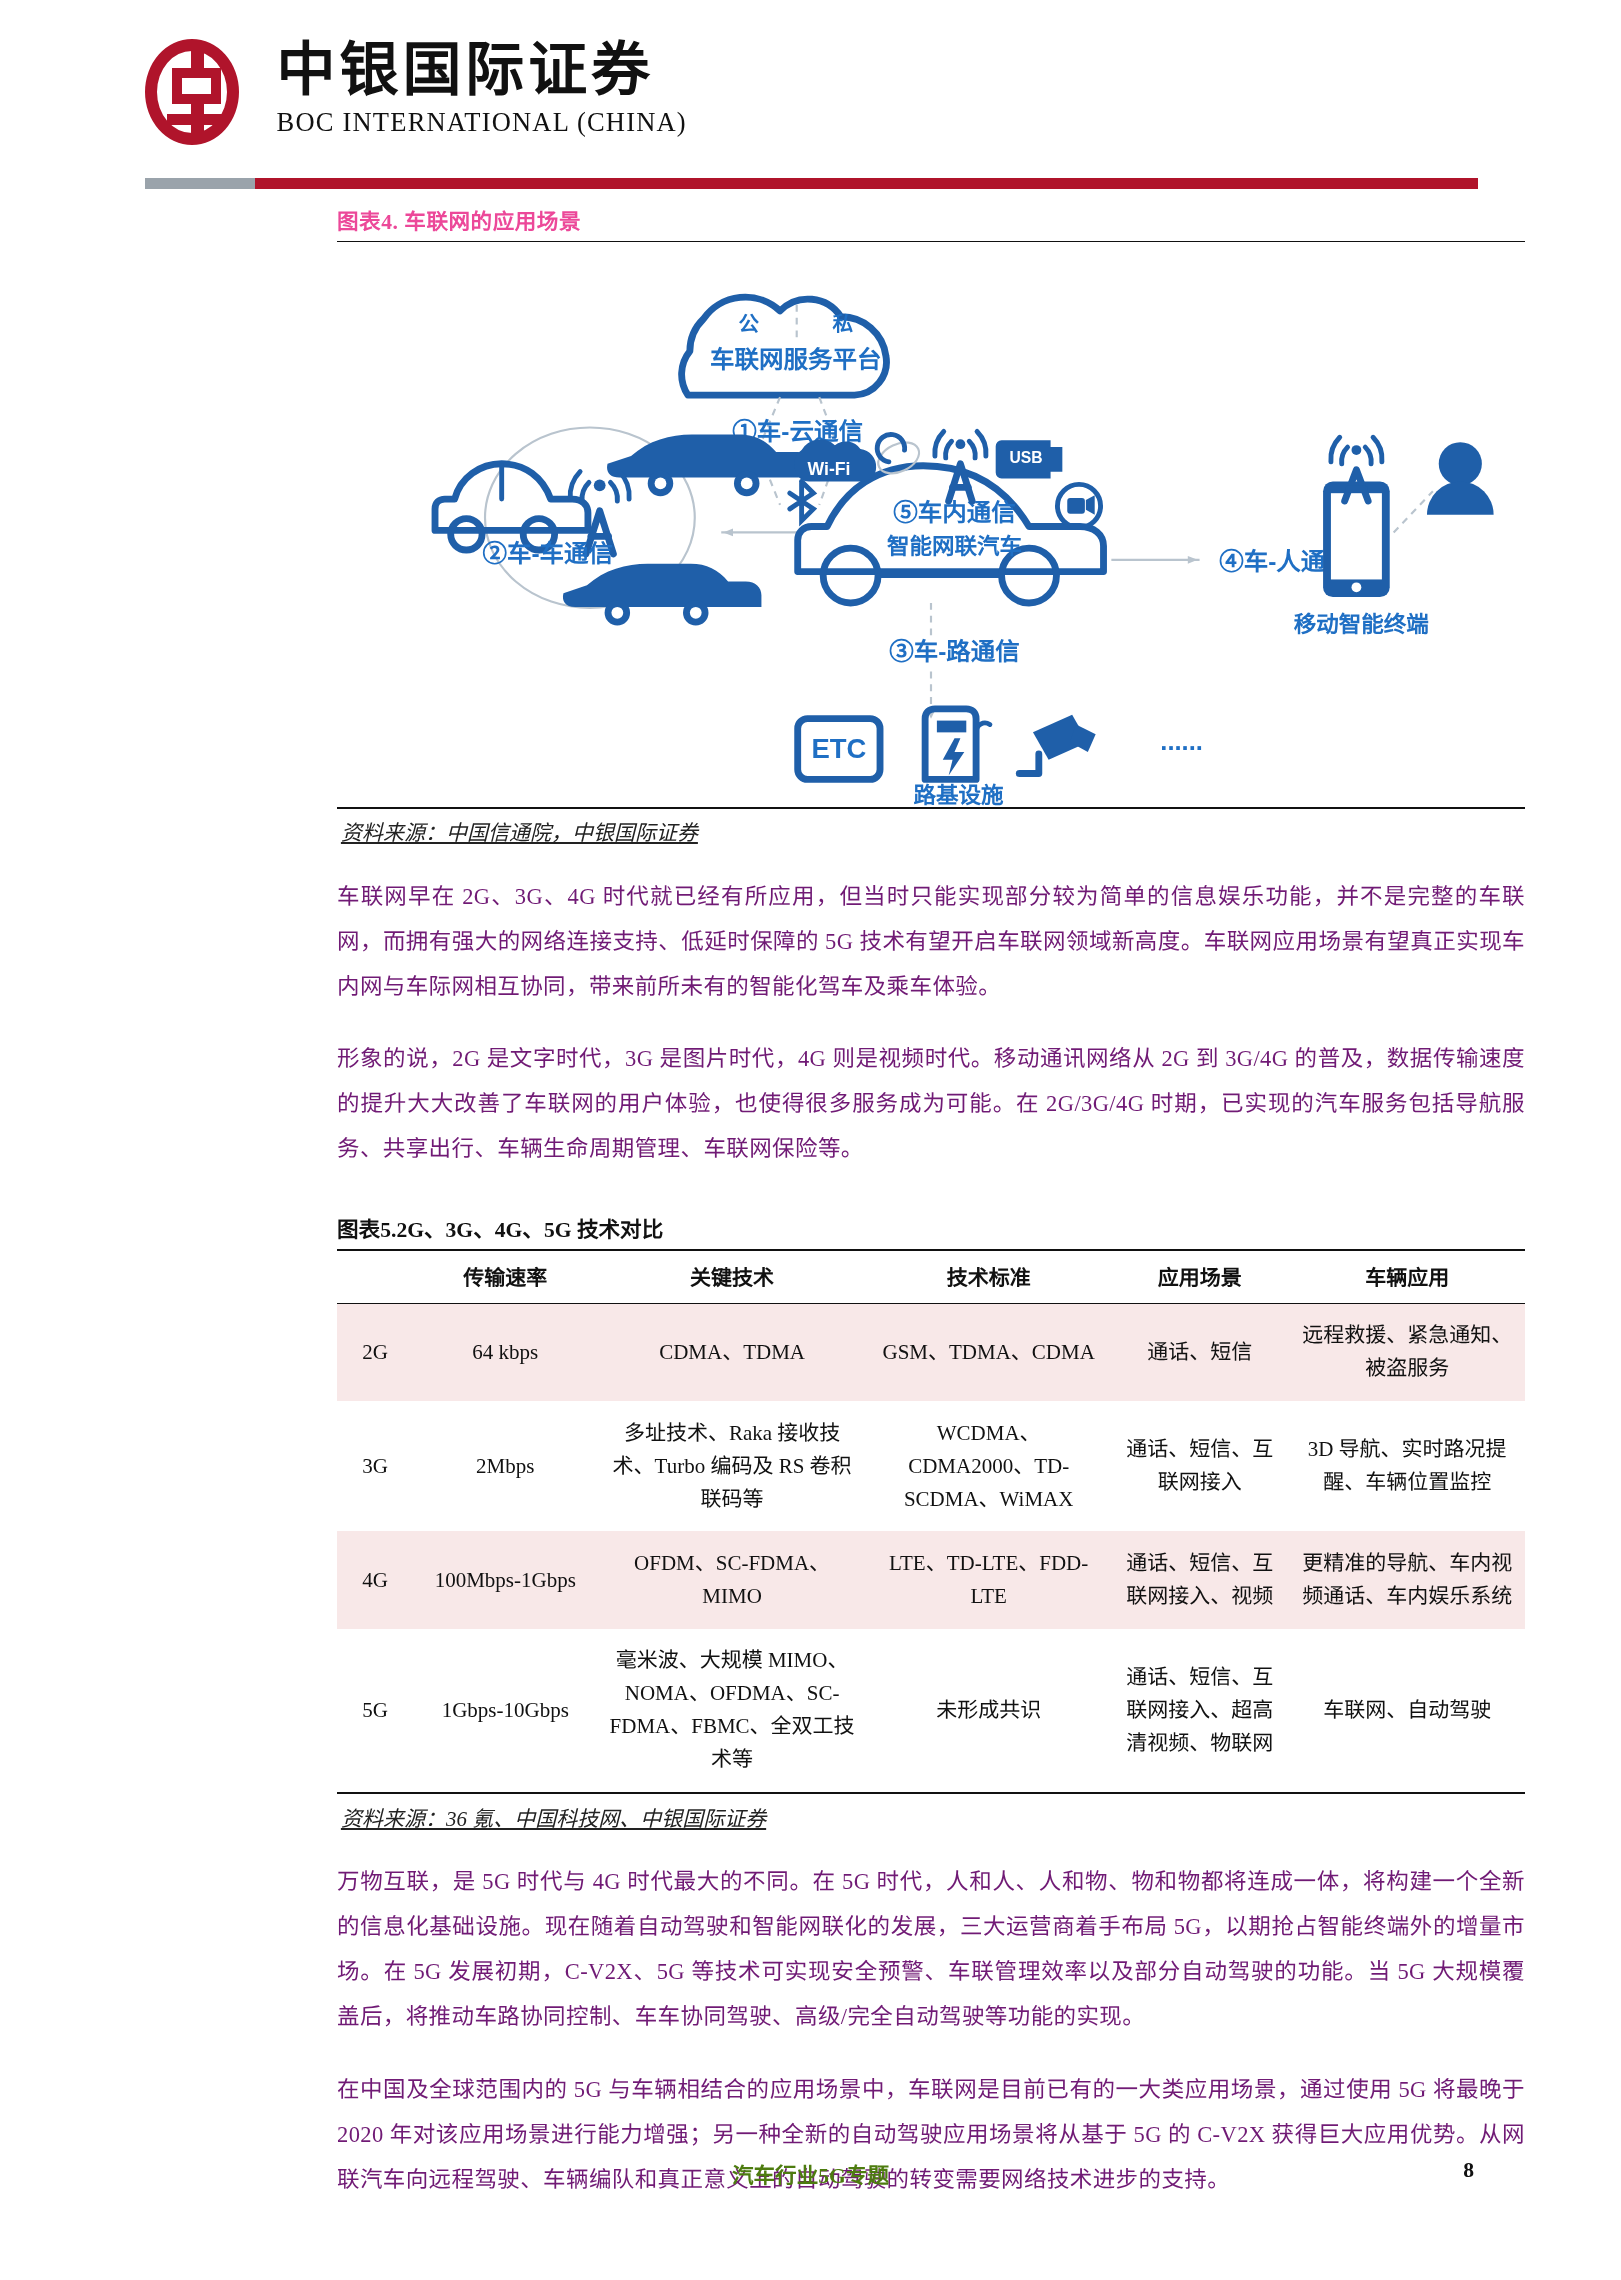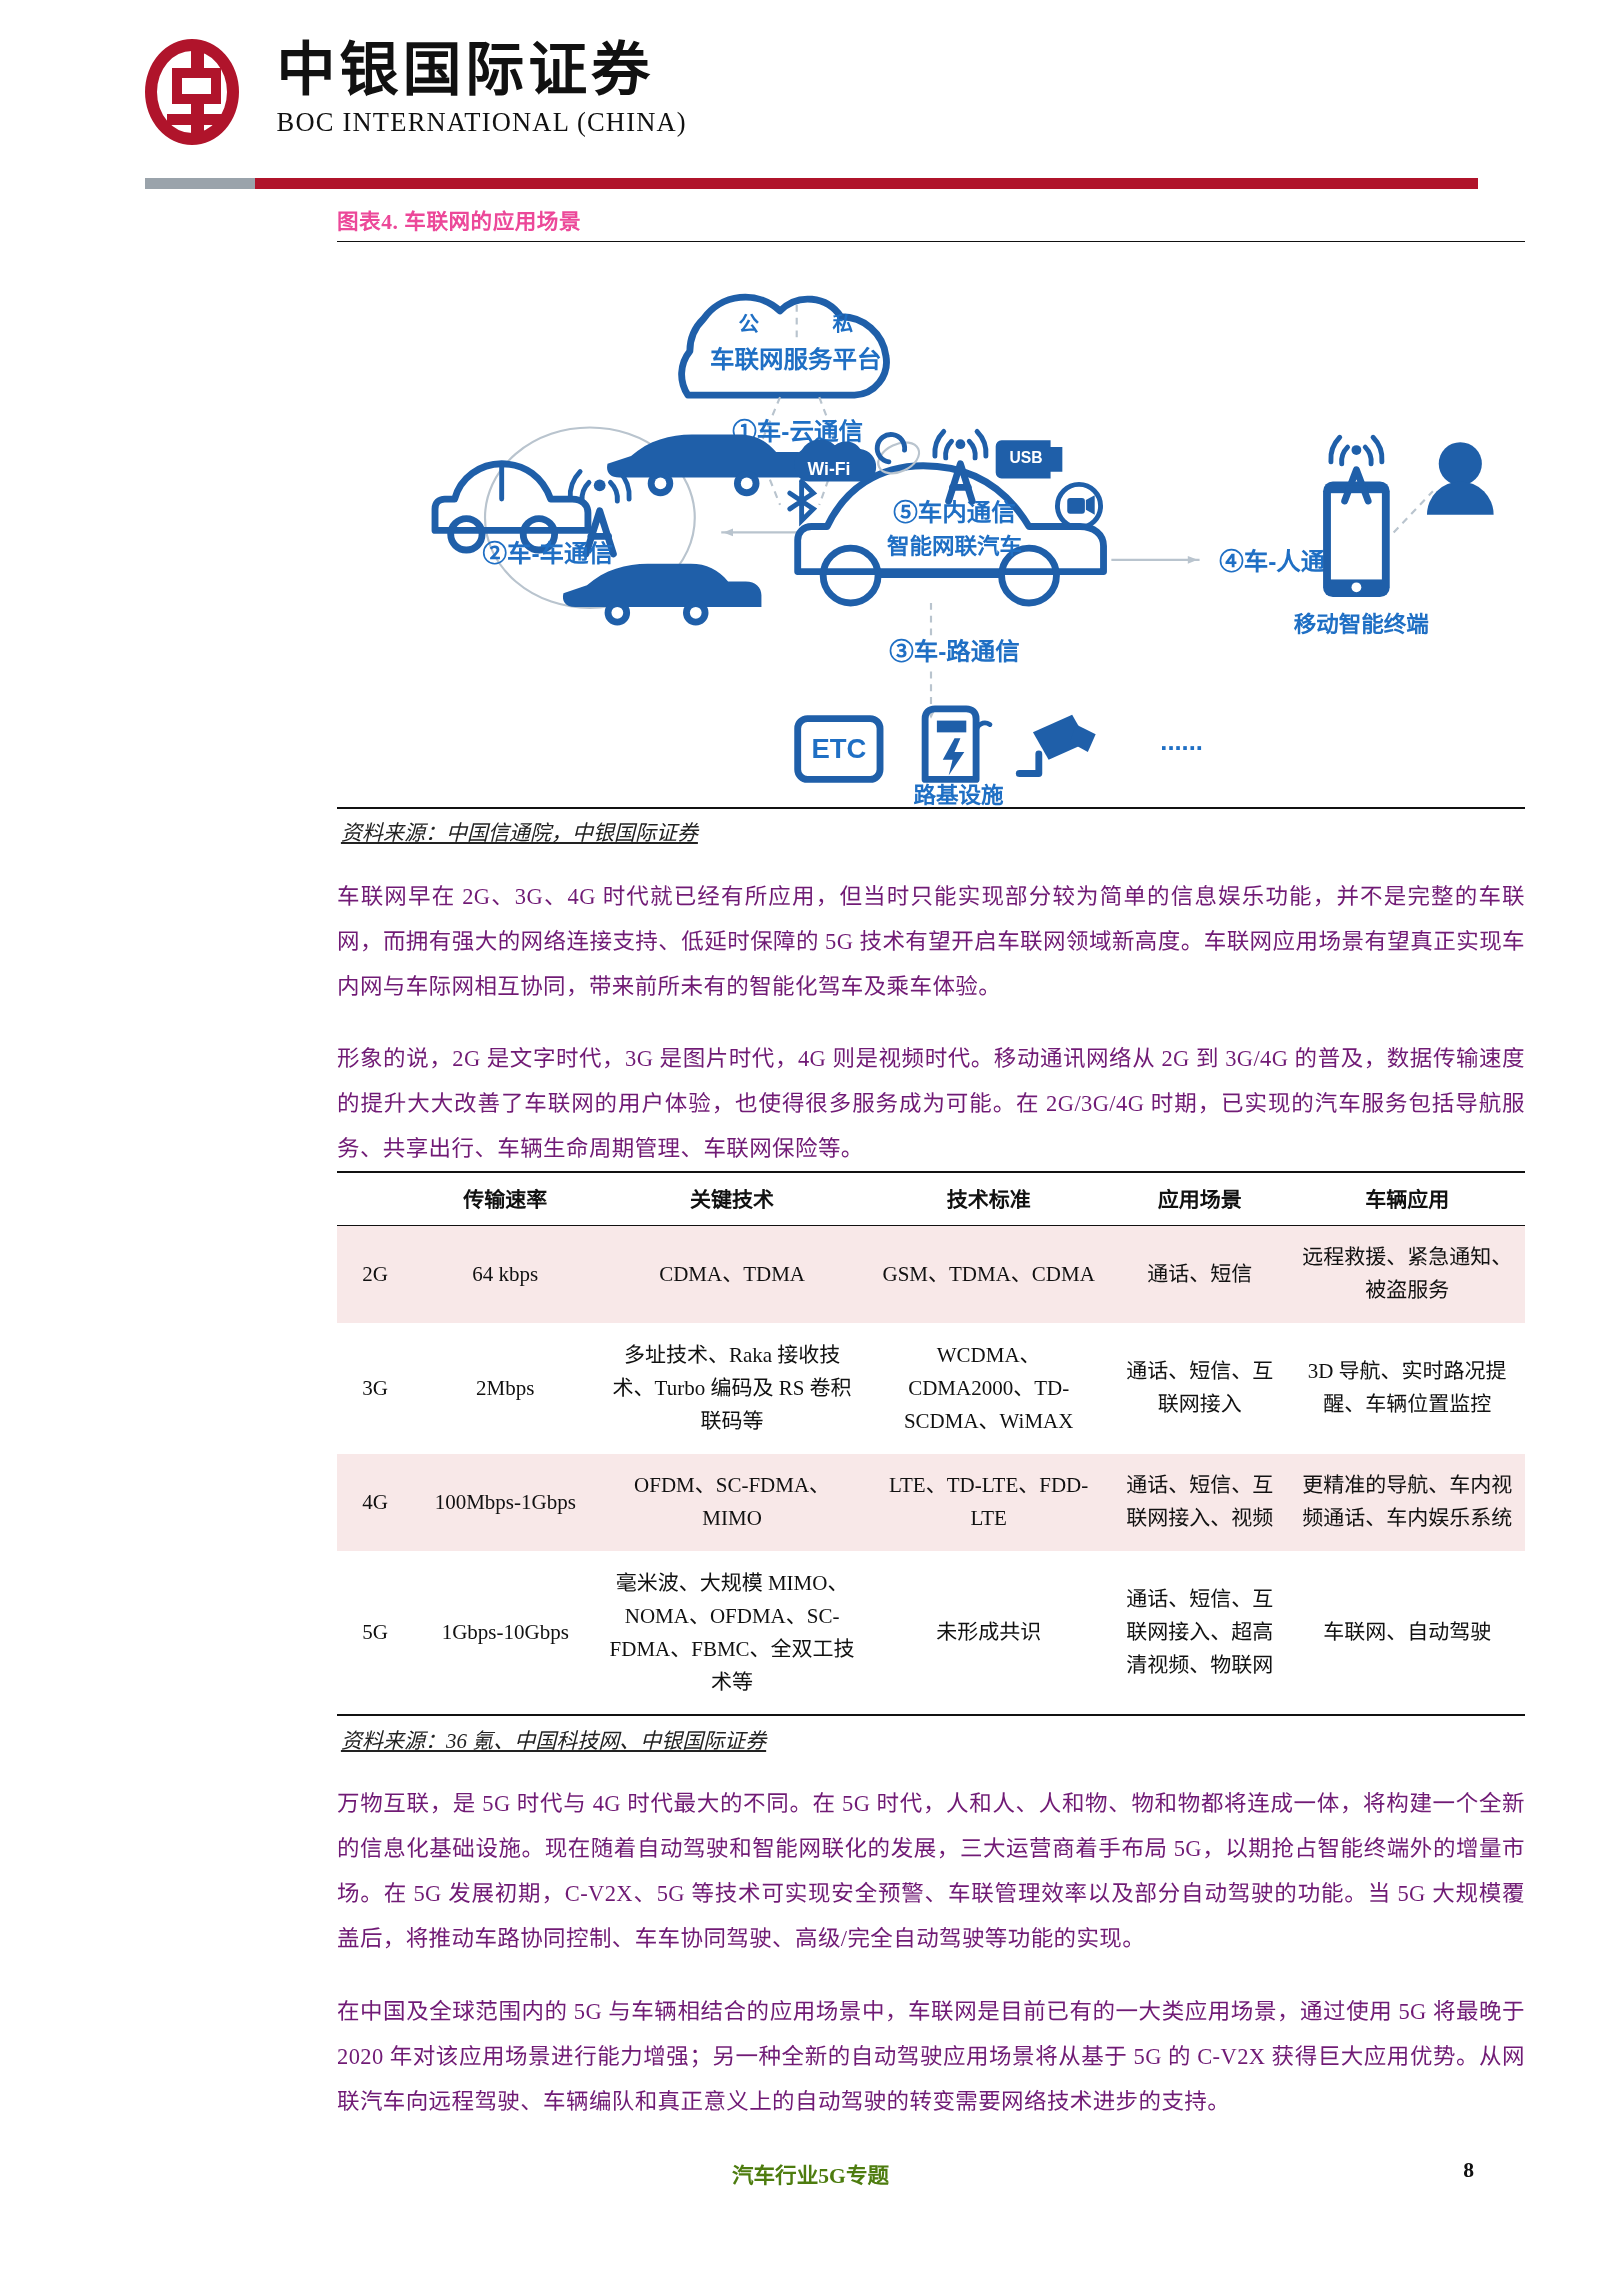--- a/index.html
+++ b/index.html
@@ -439,20 +439,21 @@
         <text class="tx" x="634" y="566" font-size="23" text-anchor="middle">路基设施</text>
       </svg>
     </div>
 
     <hr class="hr-thick">
     <div class="src-note">资料来源：中国信通院，中银国际证券</div>
 
     <p class="body">车联网早在 2G、3G、4G 时代就已经有所应用，但当时只能实现部分较为简单的信息娱乐功能，并不是完整的车联网，而拥有强大的网络连接支持、低延时保障的 5G 技术有望开启车联网领域新高度。车联网应用场景有望真正实现车内网与车际网相互协同，带来前所未有的智能化驾车及乘车体验。</p>
     <p class="body">形象的说，2G 是文字时代，3G 是图片时代，4G 则是视频时代。移动通讯网络从 2G 到 3G/4G 的普及，数据传输速度的提升大大改善了车联网的用户体验，也使得很多服务成为可能。在 2G/3G/4G 时期，已实现的汽车服务包括导航服务、共享出行、车辆生命周期管理、车联网保险等。</p>
 
+    <div class="tbl-title">图表5.2G、3G、4G、5G 技术对比</div>
 
     <table class="cmp">
       <thead>
         <tr>
           <th class="c0"></th>
           <th class="c1">传输速率</th>
           <th class="c2">关键技术</th>
           <th class="c3">技术标准</th>
           <th class="c4">应用场景</th>
           <th class="c5">车辆应用</th>

